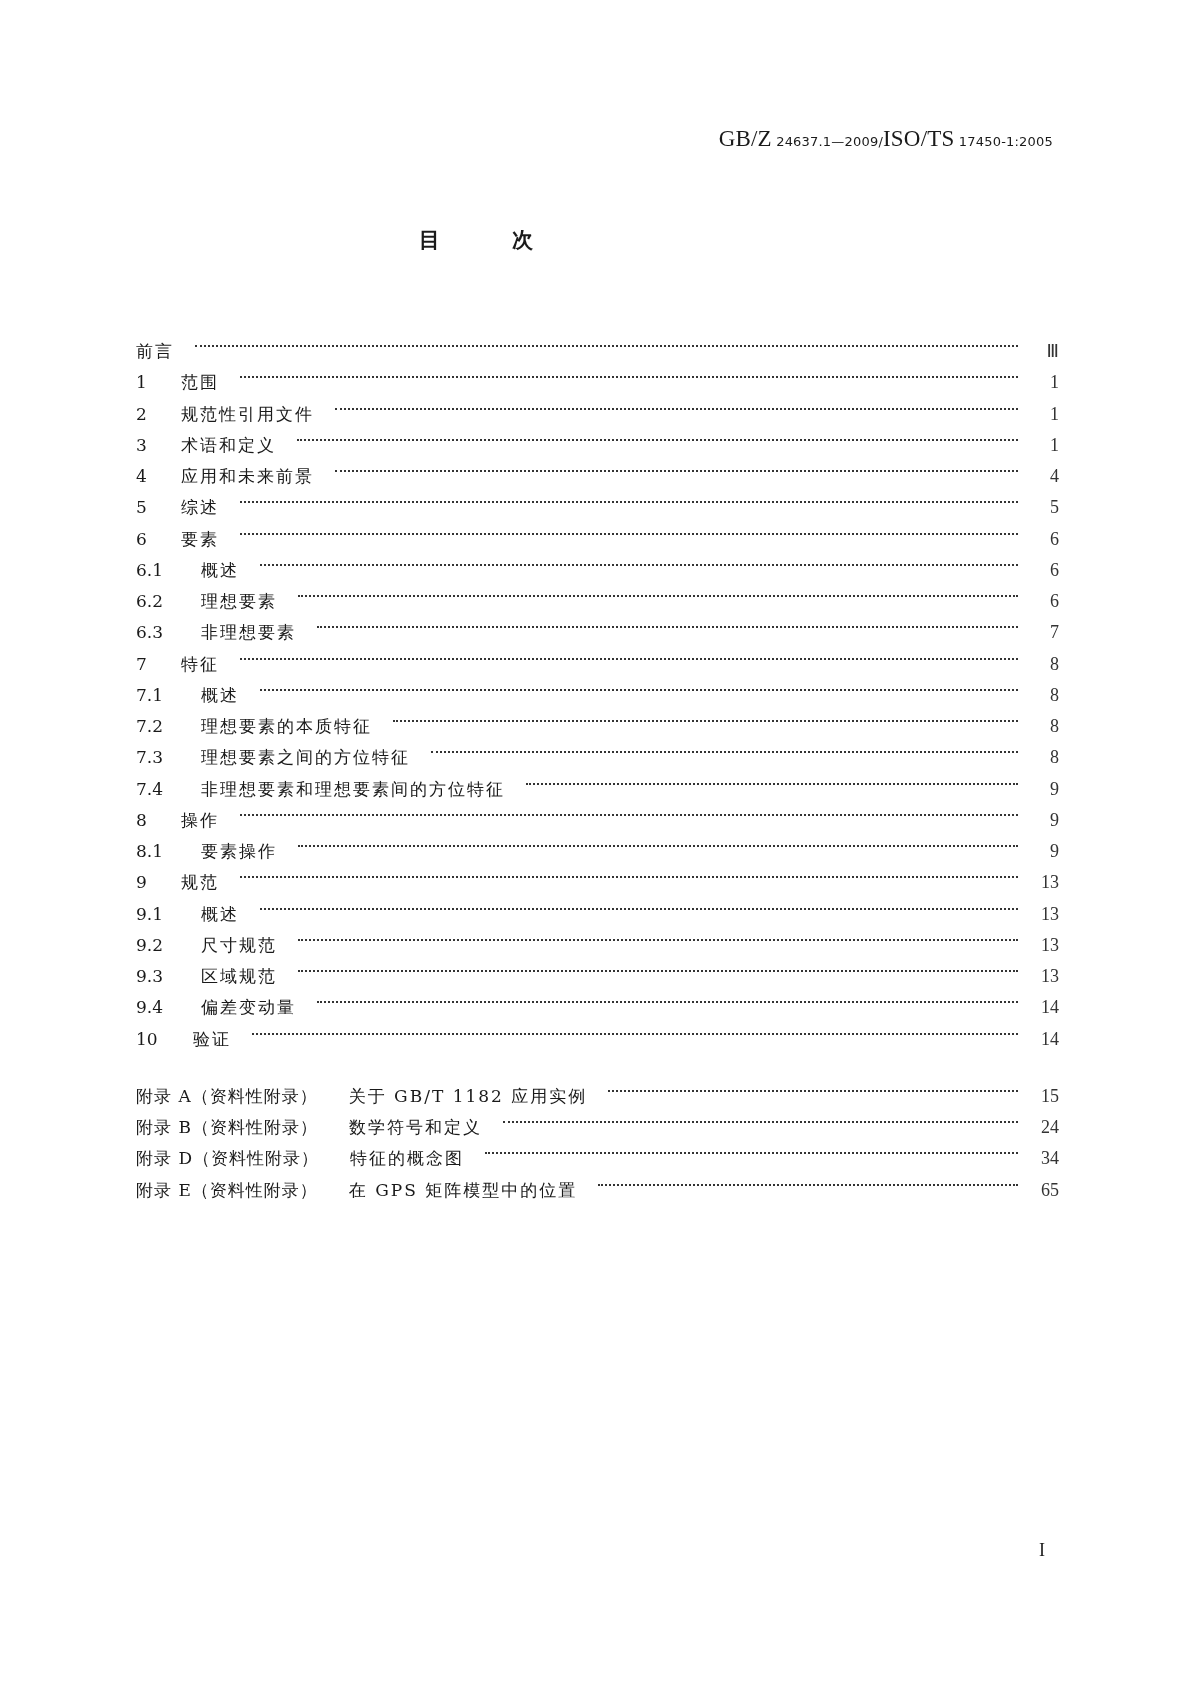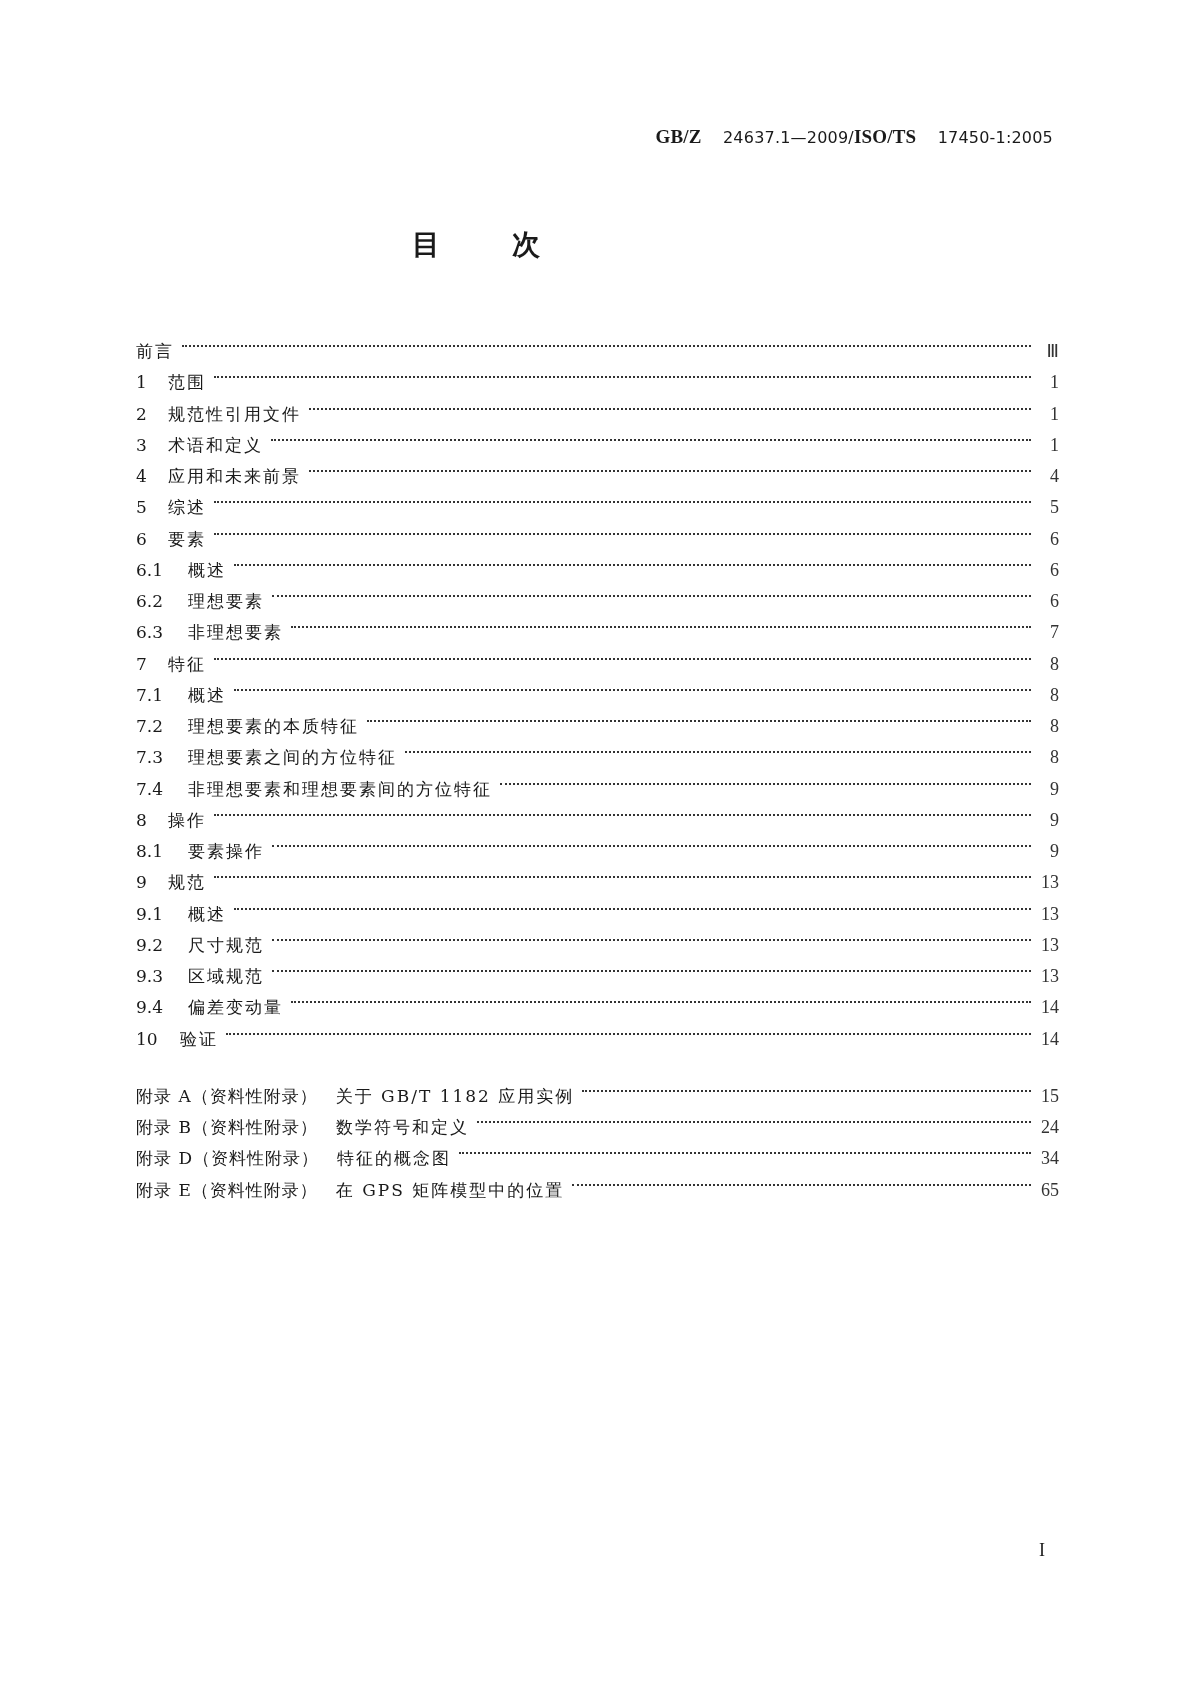--- a/index.html
+++ b/index.html
@@ -1,24 +1,24 @@
 <!DOCTYPE html>
 <html><head>
 <meta charset="utf-8">
 <style>
   html, body { margin: 0; padding: 0; background: #ffffff; }
   body { width: 1191px; height: 1684px; position: relative; overflow: hidden; color: #1a1a1a; font-family: "DejaVu Serif", serif; }
   .header-code { position: absolute; top: 126px; right: 138px; font-size: 17px; letter-spacing: 0.2px; white-space: nowrap; }
-  .header-code .bold { font-family: "Liberation Serif", serif; font-weight: bold; font-size: 19px; }
-  .header-code .sans { font-family: "DejaVu Sans", sans-serif; font-size: 16px; margin-left: 16px; }
-  .toc-title { position: absolute; top: 226px; left: 0; width: 952px; text-align: center; font-family: "DejaVu Sans", sans-serif; font-size: 28px; font-weight: bold; letter-spacing: 0; }
+  .header-code .bold { font-family: "Liberation Serif", serif; font-weight: normal; font-size: 23px; }
+  .header-code .sans { font-family: "DejaVu Sans", sans-serif; font-size: 13px; }
+  .toc-title { position: absolute; top: 226px; left: 0; width: 952px; text-align: center; font-family: "DejaVu Sans", sans-serif; font-size: 21px; font-weight: bold; letter-spacing: 0; }
   .toc-title span { display: inline-block; }
   .toc-title .gap { width: 72px; }
   .toc { position: absolute; top: 326px; left: 136px; width: 923px; }
-  .toc-row { display: flex; align-items: baseline; height: 31.25px; font-size: 17px; line-height: 31.25px; white-space: nowrap; }
+  .toc-row { display: flex; align-items: baseline; height: 31.25px; font-size: 17px; line-height: 31.25px; white-space: nowrap; gap: 13px; }
   .toc-num { display: inline-block; }
   .toc-label { display: inline-block; letter-spacing: 2px; }
   .toc-leader { flex: 1; overflow: hidden; margin: 0 8px 0 8px; position: relative; height: 31px; }
   .toc-leader::after { content: ""; position: absolute; left: 0; right: 0; bottom: 10px; border-bottom: 2px dotted #333; }
   .toc-page { display: inline-block; min-width: 20px; text-align: right; font-family: "Liberation Serif", serif; font-size: 18px; color: #333; }
   .w-main { width: 32px; }
   .w-sub { width: 52px; }
   .w-ten { width: 44px; }
   .appendix-prefix { letter-spacing: 1px; margin-right: 18px; margin-top: 36px; }
   .page-footer { position: absolute; top: 1540px; left: 1039px; font-family: "Liberation Serif", serif; font-size: 18px; }

